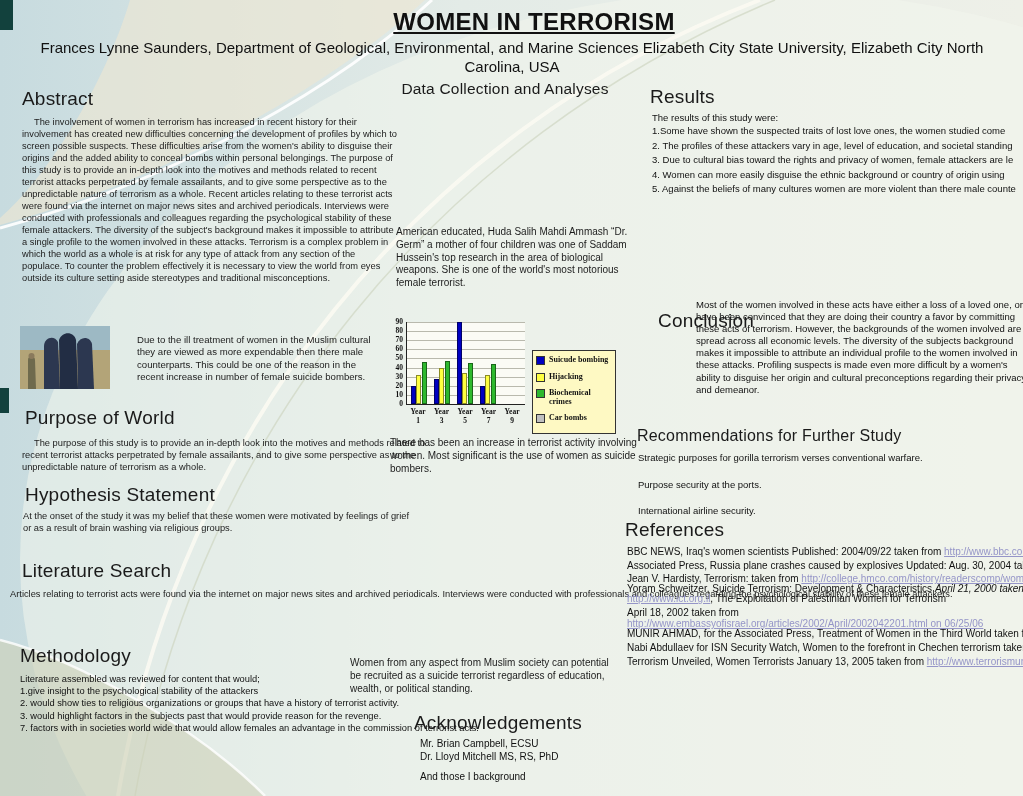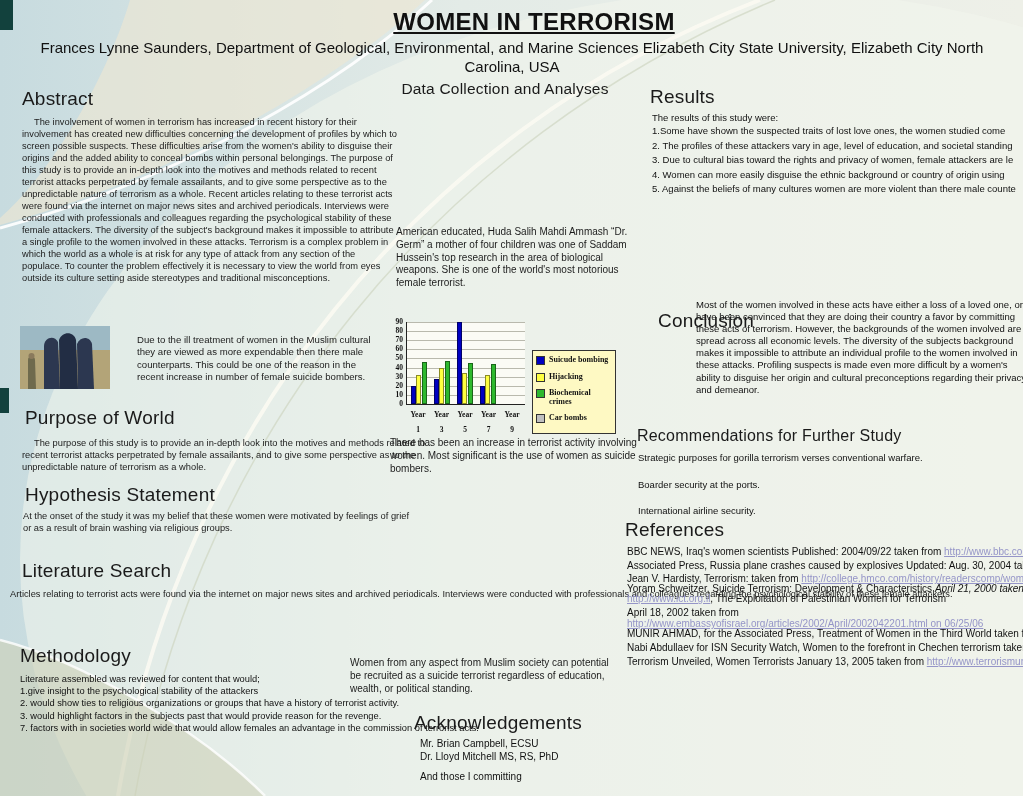--- a/index.html
+++ b/index.html
@@ -31,21 +31,21 @@
   #huda-cap{top:226px;left:396px;width:240px;}
   #chart{top:318px;left:386px;width:234px;height:108px;z-index:2;
          font-family:"Liberation Serif",serif;}
   #chart .plot{position:absolute;left:20px;top:4px;width:118px;height:82px;
                border-left:1px solid #222;border-bottom:1px solid #222;background:#fbfbf5;}
   #chart .grid{position:absolute;left:0;width:118px;height:1px;background:#b9b9ad;}
   #chart .bar{position:absolute;bottom:0;border:0.5px solid rgba(0,0,0,.45);box-sizing:border-box;}
   #chart .ytick{position:absolute;left:0;width:17px;text-align:right;font-size:7.5px;
                 font-weight:bold;line-height:8px;}
   #chart .xtick{position:absolute;top:89px;width:24px;text-align:center;font-size:7.5px;
-                font-weight:bold;line-height:15px;white-space:pre-line;}
+                font-weight:bold;line-height:9px;white-space:pre-line;}
   #chart .legend{position:absolute;left:146px;top:12px;width:84px;height:84px;
                  border:1px solid #333;background:#fef9c3;padding:5px 3px;box-sizing:border-box;margin-top:20px;}
   #chart .leg-item{display:flex;gap:4px;align-items:flex-start;margin-bottom:7.5px;
                    font-size:8px;font-weight:bold;line-height:8.6px;}
   #chart .leg-sw{width:7px;height:7px;border:1px solid #333;flex:0 0 auto;margin-top:0px;}
   #chart-cap{top:437px;left:390px;width:248px;}
   #collage-img{top:505px;left:422px;width:128px;height:125px;z-index:2;}
   #collage-cap{top:645px;left:350px;width:272px;margin-top:12px;}
   #ack-h{top:712px;left:414px;z-index:3;}
   #ack-items{top:737px;left:420px;z-index:3;}
@@ -230,40 +230,40 @@
     <circle cx="100" cy="84" r="10" fill="#b98a68"></circle>
     <path d="M88,78 C88,66 112,66 112,80 C112,88 88,90 88,78 Z" fill="#e6e2d6"></path>
     <path d="M82,125 C82,100 118,98 120,125 Z" fill="#9fb4c4"></path>
   </svg>
   <div id="collage-cap" class="abs cap">Women from any aspect from Muslim society can potential be recruited as a suicide terrorist regardless of education, wealth, or political standing.</div>
 
   <div id="ack-h" class="abs h">Acknowledgements</div>
   <div id="ack-items" class="abs">
       <div>Mr. Brian Campbell, ECSU</div>
       <div>Dr. Lloyd Mitchell MS, RS, PhD</div>
-      <div style="margin-top: 7px;">And those I committing</div>
+      <div style="margin-top: 7px;">And those I background</div>
     </div>
 
   <div id="results-h" class="abs h">Results</div>
   <div id="results-intro" class="abs">The results of this study were:</div>
   <div id="results-items" class="abs">
       <div>1.Some have shown the suspected traits of lost love ones, the women studied come</div>
       <div>2. The profiles of these attackers vary in age, level of education, and societal standing</div>
       <div>3. Due to cultural bias toward the rights and privacy of women, female attackers are le</div>
       <div>4. Women can more easily disguise the ethnic background or country of origin using</div>
       <div>5. Against the beliefs of many cultures women are more violent than there male counte</div>
     </div>
 
   <div id="concl-h" class="abs h">Conclusion</div>
   <div id="concl-p" class="abs">Most of the women involved in these acts have either a loss of a loved one, or have been convinced that they are doing their country a favor by committing these acts of terrorism. However, the backgrounds of the women involved are spread across all economic levels. The diversity of the subjects background makes it impossible to attribute an individual profile to the women involved in these attacks. Profiling suspects is made even more difficult by a women's ability to disguise her origin and cultural preconceptions regarding their privacy and demeanor.</div>
 
   <div id="rec-h" class="abs h">Recommendations for Further Study</div>
   <div id="rec-items" class="abs">
       <div>Strategic purposes for gorilla terrorism verses conventional warfare.</div>
-      <div>Boarder security at the ports.</div>
+      <div>Purpose security at the ports.</div>
       <div>International airline security.</div>
     </div>
 
   <div id="ref-h" class="abs h">References</div>
   <div id="refs-layer">
       <div class="ref-line" style="top: 546px;"><span> BBC NEWS, Iraq's women scientists Published: 2004/09/22 taken from </span><span class="ref-link" style="color: rgb(149, 149, 200);">http://www.bbc.co.uk</span></div>
       <div class="ref-line" style="top: 560px;"><span>Associated Press, Russia plane crashes caused by explosives Updated: Aug. 30, 2004 taken</span></div>
       <div class="ref-line" style="top: 573px;"><span>Jean V. Hardisty, Terrorism: taken from </span><span class="ref-link" style="color: rgb(149, 149, 200);">http://college.hmco.com/history/readerscomp/wom</span></div>
       <div class="ref-line" style="top: 583px;"><span>Yoram Schweitzer, Suicide Terrorism: Development &amp; Characteristics </span><span style="font-style: italic;">April 21, 2000 taken a</span></div>
       <div class="ref-line" style="top: 593px;"><span class="ref-link" style="color: rgb(149, 149, 200);">http://www.ict.org.il</span><span>, The Exploitation of Palestinian Women for Terrorism</span></div>

